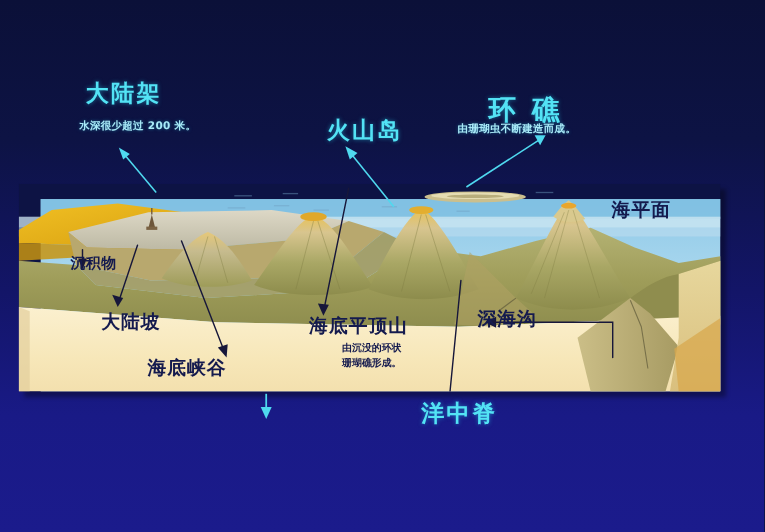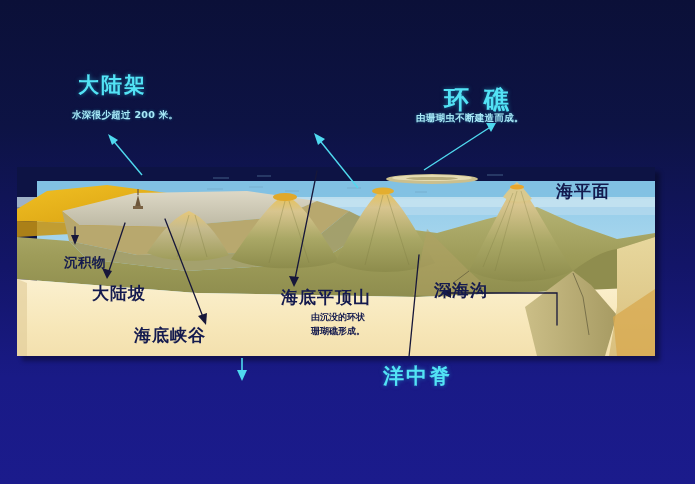--- a/index.html
+++ b/index.html
@@ -222,27 +222,28 @@
 
     <g>
       <line x1="242" y1="358" x2="242" y2="375" stroke="#4fd9ef" stroke-width="1.6"></line>
       <path d="M242,381 L237,370 L247,370 Z" fill="#4fd9ef"></path>
     </g>
   </svg>
 
   <div class="lbl cy cy-big" style="left:78px;top:74px;text-align:center;">大陆架</div>
   <div class="lbl cy-sub" style="left:72px;top:110px;">水深很少超过 200 米。</div>
 
+  <div class="lbl cy cy-big" style="left:297px;top:107px;">火山岛</div>
 
   <div class="lbl cy cy-mid" style="left:444px;top:86px;">环 礁</div>
   <div class="lbl cy-sub" style="left:416px;top:113px;">由珊瑚虫不断建造而成。</div>
 
   <div class="lbl dk dk-big" style="left:556px;top:182px;">海平面</div>
 
-  <div class="lbl dk dk-sm" style="left:64px;top:255px;">沉积物</div>
+  <div class="lbl dk dk-sm" style="left:64px;top:233px;">沉积物</div>
 
   <div class="lbl dk dk-big" style="left:92px;top:284px;">大陆坡</div>
 
   <div class="lbl dk dk-big" style="left:134px;top:326px;">海底峡谷</div>
 
   <div class="lbl dk dk-big" style="left:281px;top:288px;">海底平顶山</div>
   <div class="lbl dk dk-sub" style="left:281px;top:312px;">由沉没的环状</div>
   <div class="lbl dk dk-sub" style="left:281px;top:326px;">珊瑚礁形成。</div>
 
   <div class="lbl dk dk-big" style="left:434px;top:281px;">深海沟</div>

